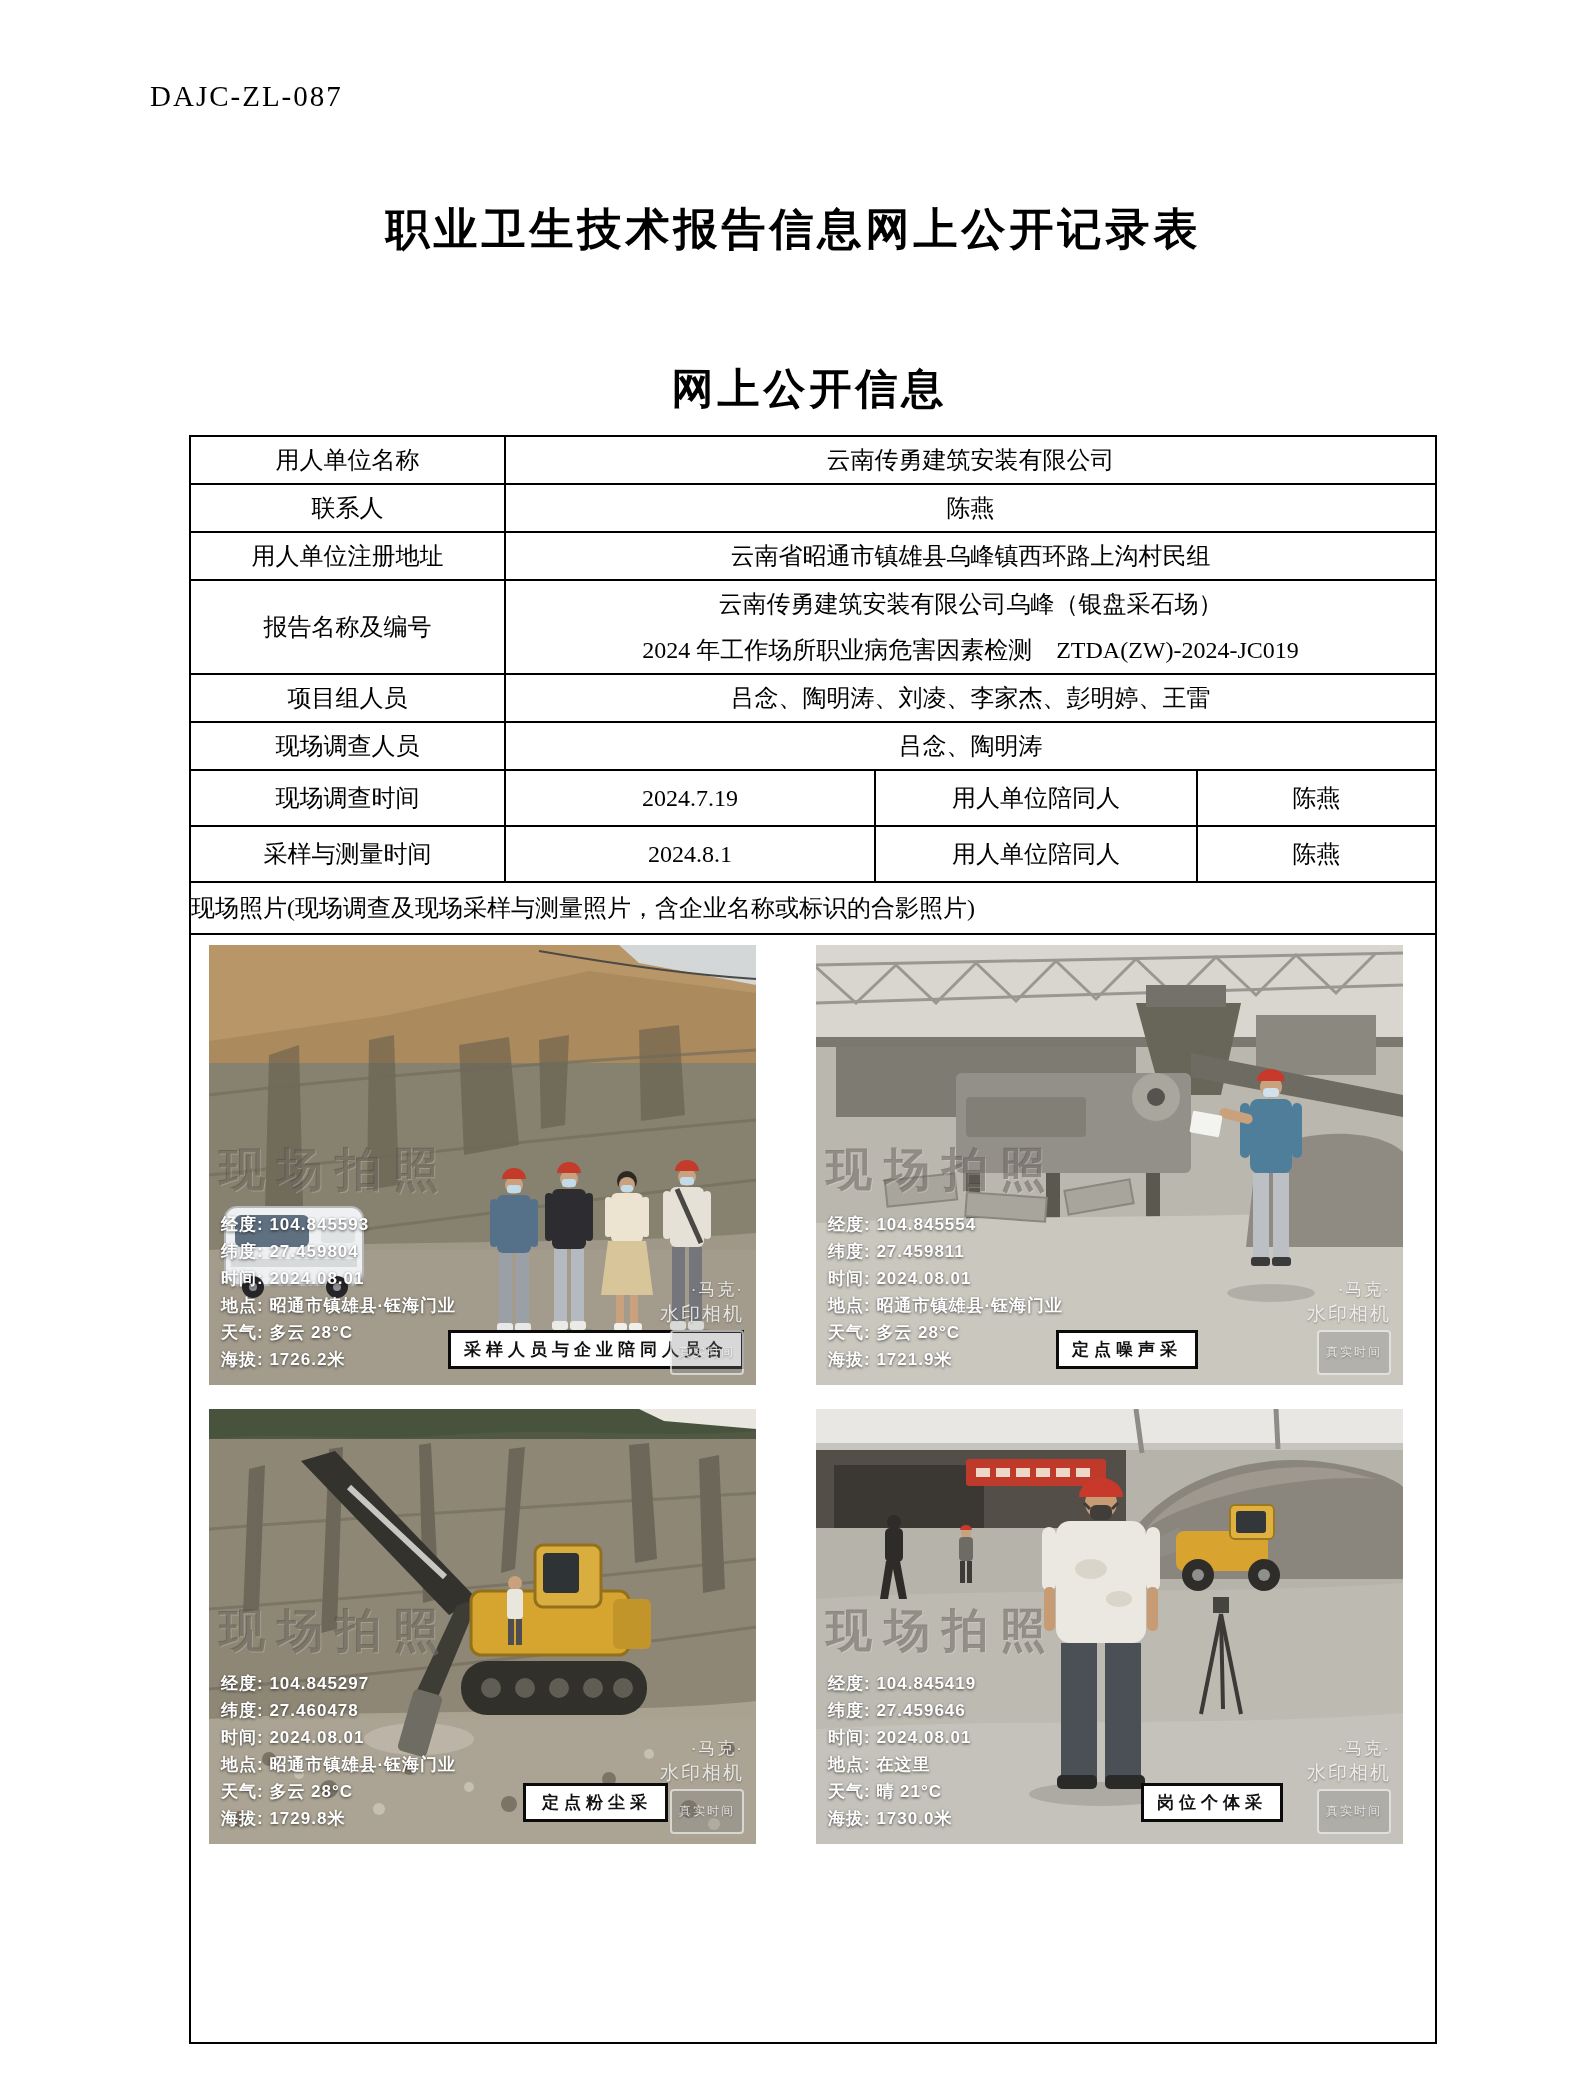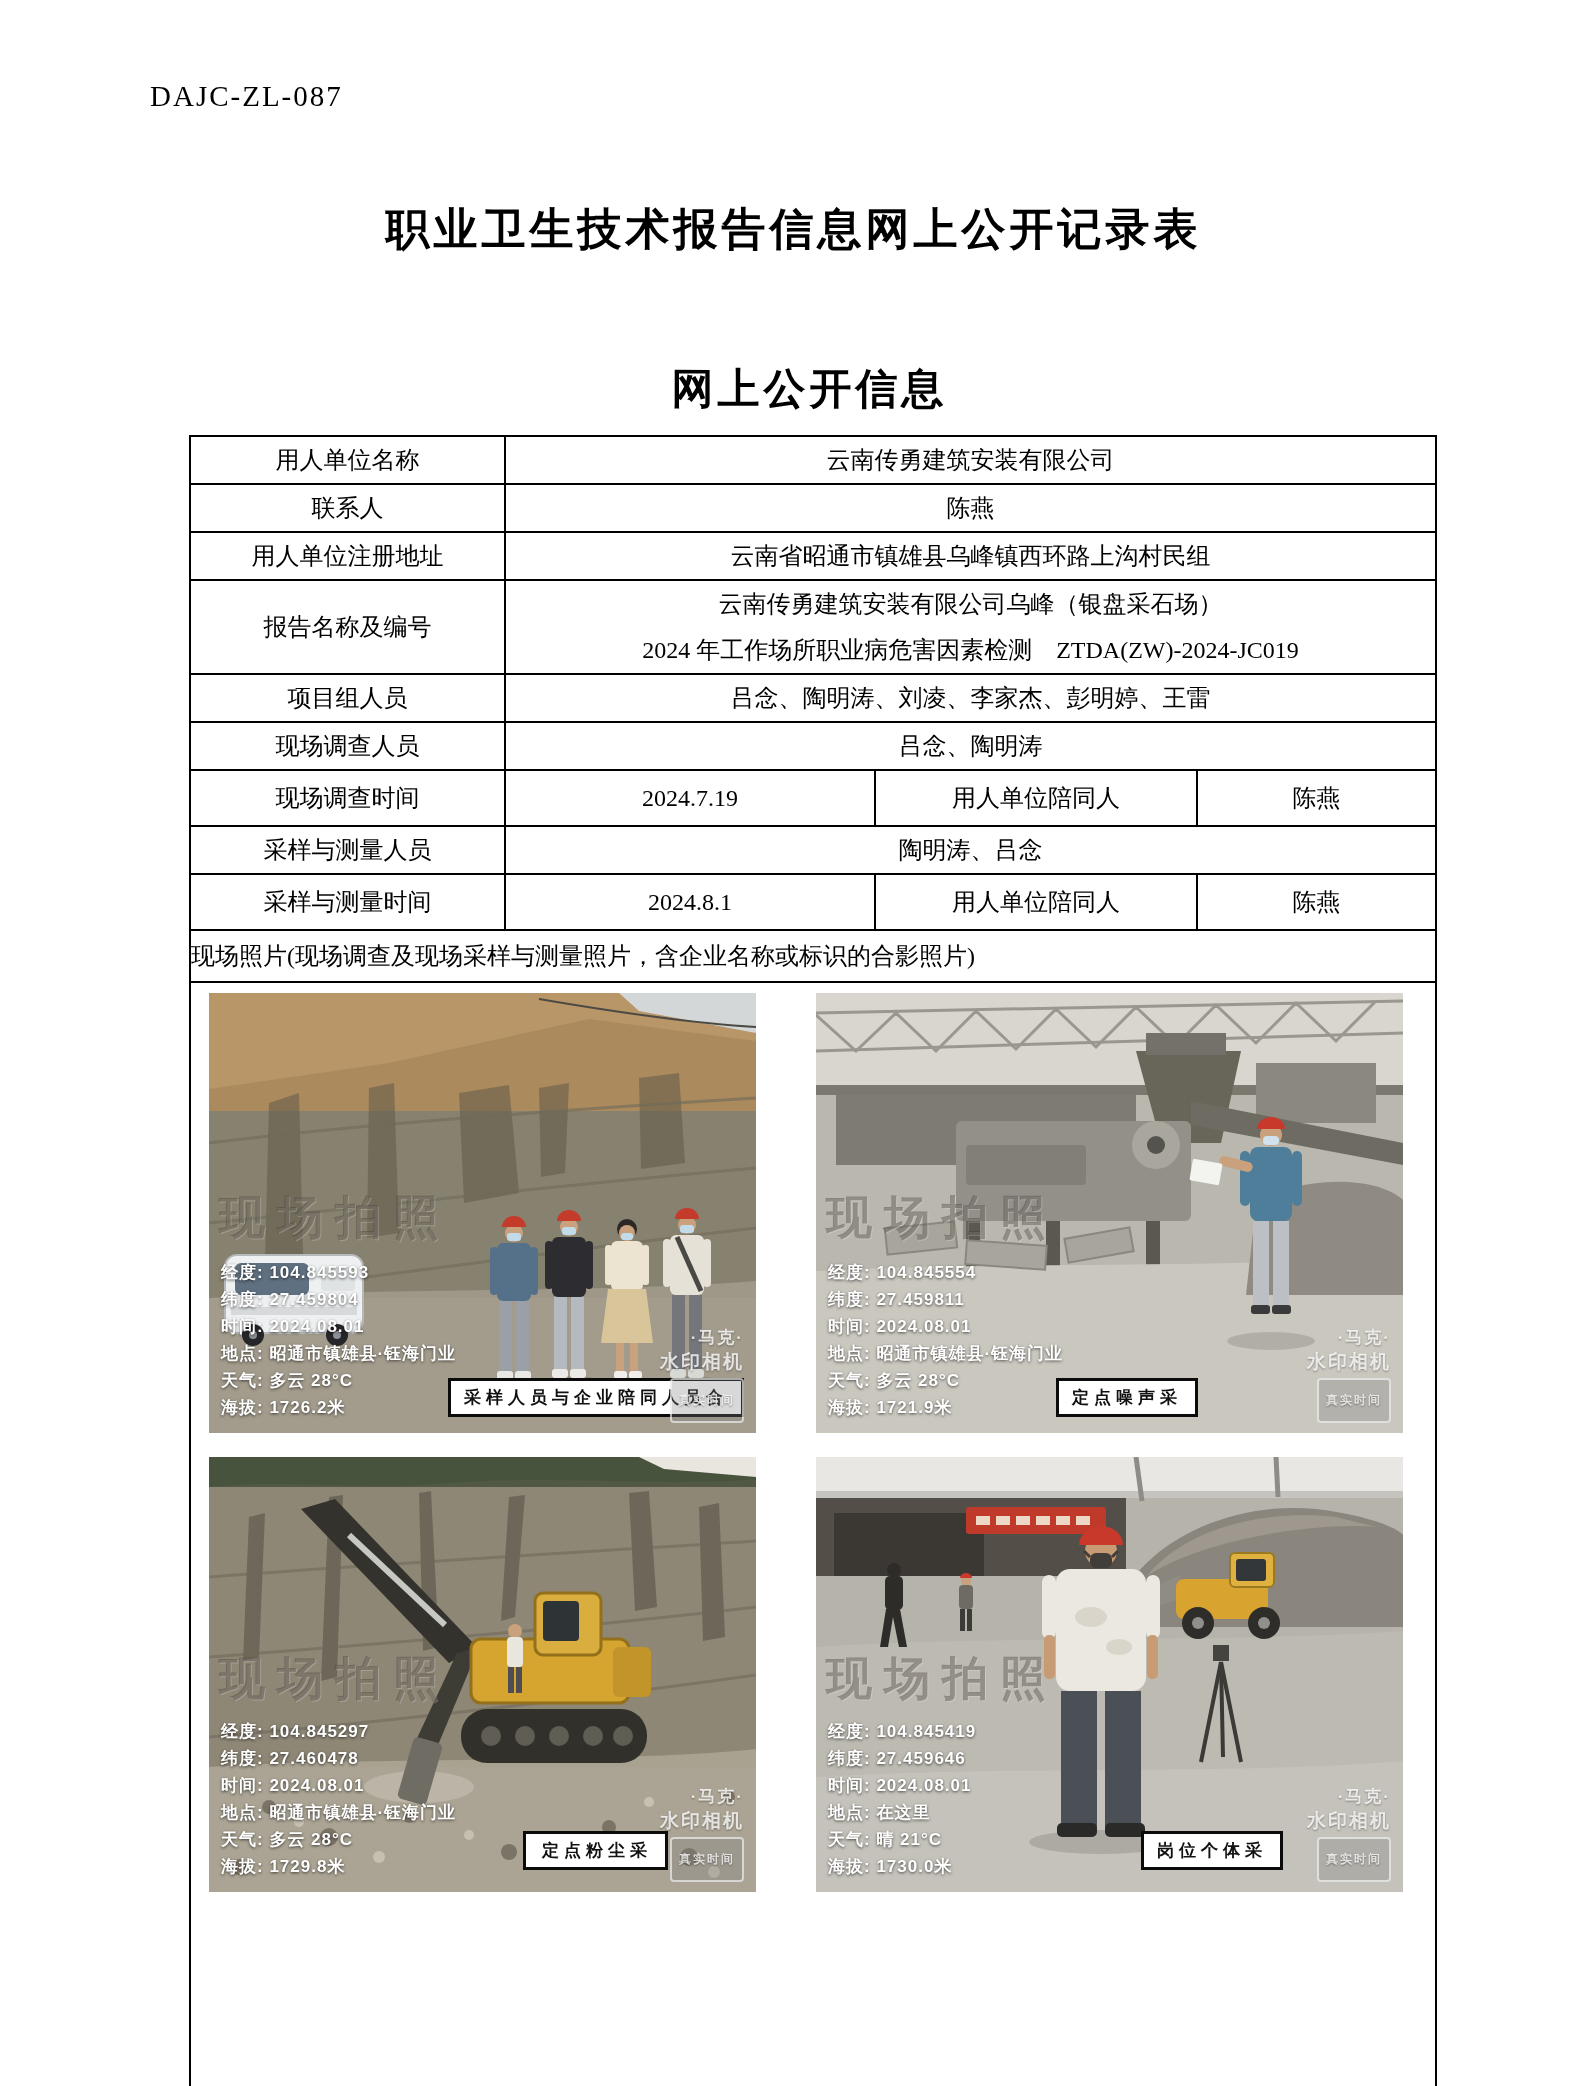--- a/index.html
+++ b/index.html
@@ -35,21 +35,21 @@
         font-family:"Liberation Sans","DejaVu Sans",sans-serif;font-weight:bold;font-size:17px;line-height:27px;
         color:#fff;letter-spacing:1px;text-shadow:0 1px 3px rgba(0,0,0,0.65);}
   .caption{position:absolute;bottom:16px;background:#fff;border:3px solid #0b0b0b;padding:5px 13px;
            font-family:"Liberation Serif","DejaVu Serif",serif;font-weight:bold;font-size:17px;
            letter-spacing:5px;color:#111;white-space:nowrap;}
   .p1 .caption{right:12px;}
   .p2 .caption{right:205px;}
   .p3 .caption{right:88px;bottom:22px;padding-left:16px;}
   .p4 .caption{right:120px;bottom:22px;}
   .cam-wm{position:absolute;right:12px;bottom:10px;text-align:right;
-          font-family:"Liberation Sans","DejaVu Sans",sans-serif;font-weight:bold;
+          font-family:"Liberation Sans","DejaVu Sans",sans-serif;font-weight:normal;
           color:rgba(255,255,255,0.80);text-shadow:0 1px 2px rgba(0,0,0,0.35);}
   .cw1{font-size:17px;letter-spacing:2px;}
   .cw2{font-size:19px;letter-spacing:2px;}
   .cw3{display:inline-block;margin-top:3px;font-size:12px;padding:12px 7px;border:2px solid rgba(255,255,255,0.6);
        border-radius:4px;background:rgba(125,125,125,0.30);color:rgba(255,255,255,0.75);letter-spacing:2px;}
   .rline1,.rline2{height:46px;line-height:46px;text-align:center;}
 </style>
 </head>
 <body>
 
@@ -92,24 +92,20 @@
       </tr>
       <tr class="rh">
         <td class="lab">现场调查人员</td>
         <td class="val" colspan="3">吕念、陶明涛</td>
       </tr>
       <tr class="rt">
         <td class="lab">现场调查时间</td>
         <td class="val">2024.7.19</td>
         <td class="lab">用人单位陪同人</td>
         <td class="val">陈燕</td>
-      </tr>
-      <tr class="rh">
-        <td class="lab">采样与测量人员</td>
-        <td class="val" colspan="3">陶明涛、吕念</td>
       </tr>
       <tr class="rt">
         <td class="lab">采样与测量时间</td>
         <td class="val">2024.8.1</td>
         <td class="lab">用人单位陪同人</td>
         <td class="val">陈燕</td>
       </tr>
       <tr class="rn">
         <td class="note" colspan="4">现场照片(现场调查及现场采样与测量照片，含企业名称或标识的合影照片)</td>
       </tr>

